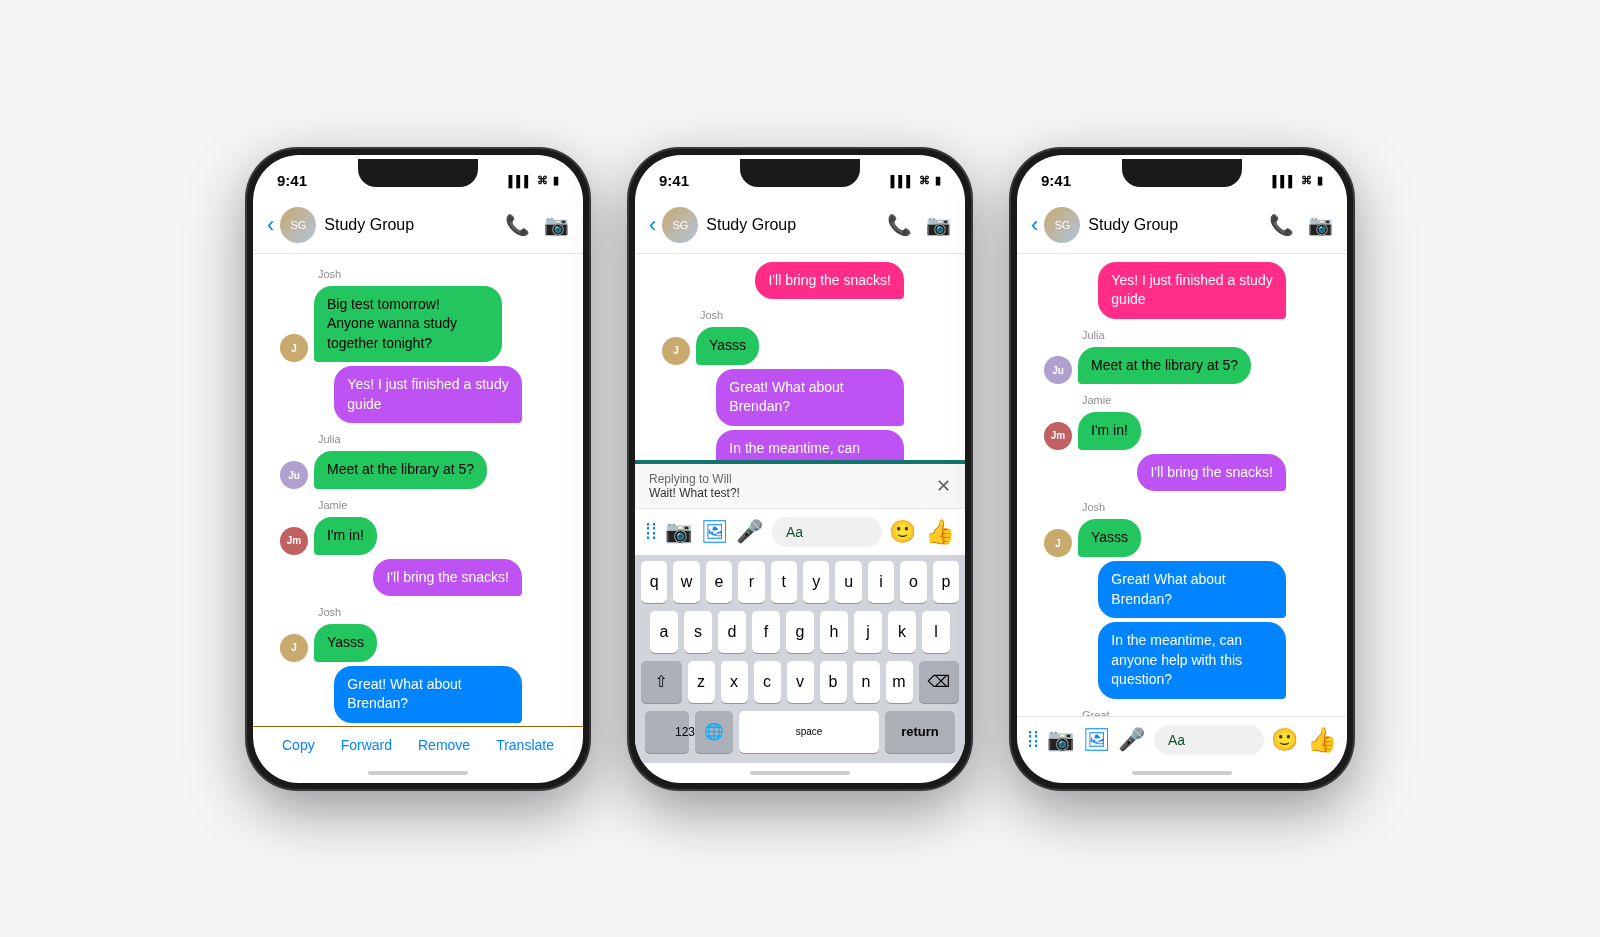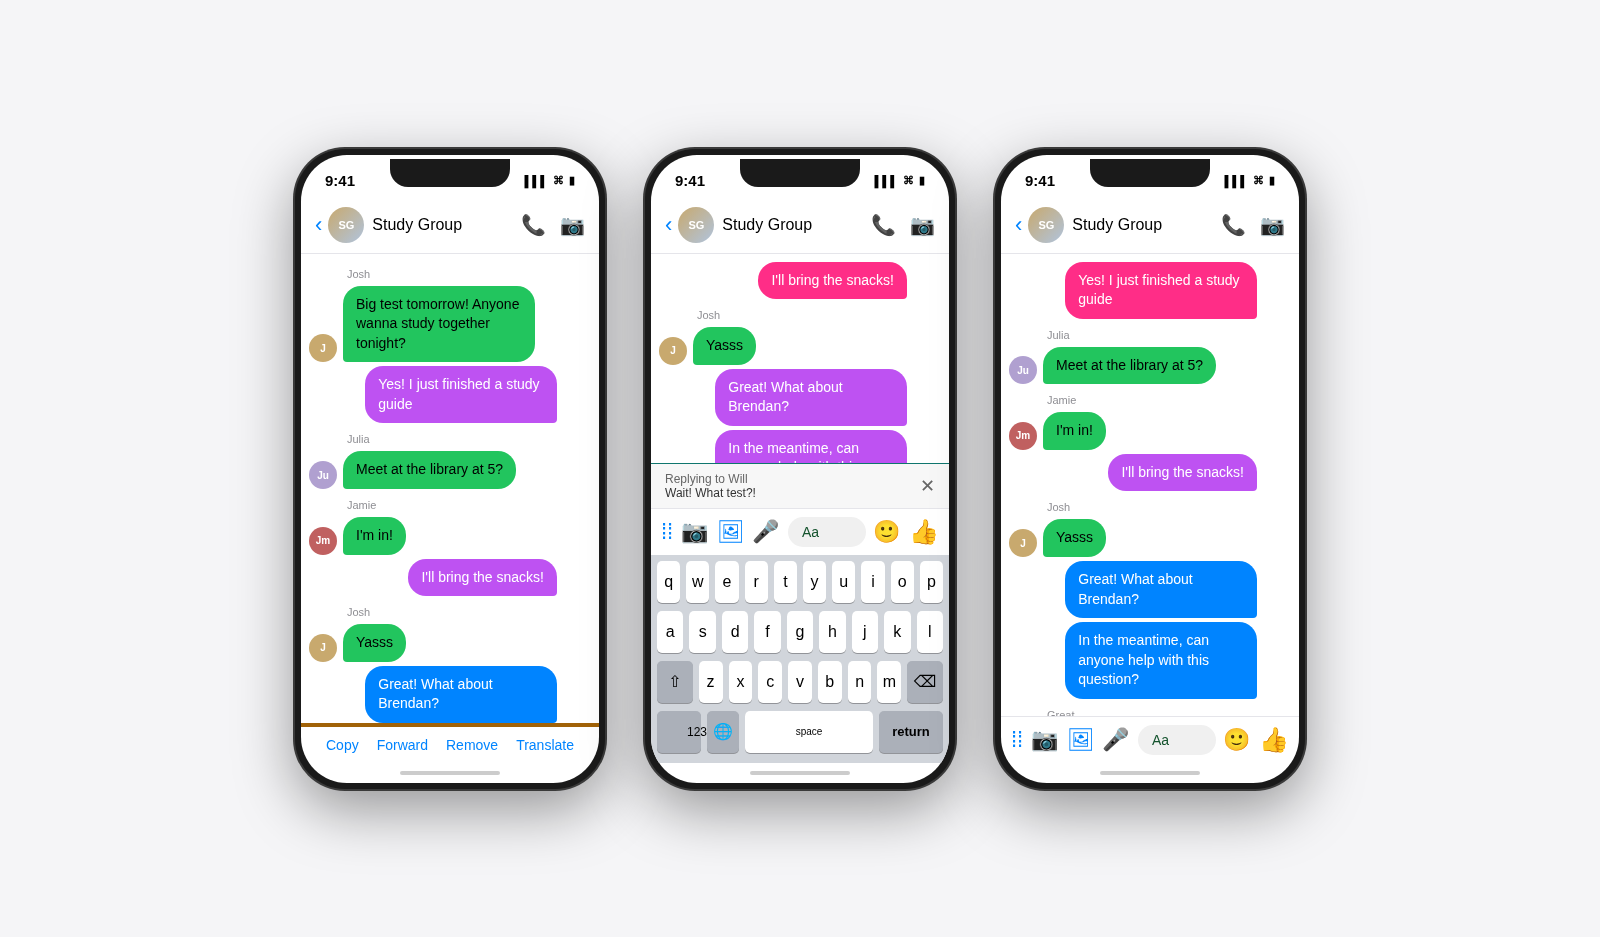--- a/index.html
+++ b/index.html
@@ -8,21 +8,21 @@
       display: flex;
       justify-content: center;
       align-items: center;
       min-height: 100vh;
       font-family: -apple-system, BlinkMacSystemFont, 'Helvetica Neue', sans-serif;
       gap: 40px;
       padding: 40px;
     }
     .phone-wrapper {
       position: relative;
-      width: 310px;
+      width: 342px;
       height: 640px;
     }
     .phone-frame {
       position: absolute;
       inset: 0;
       background: #1a1a1a;
       border-radius: 50px;
       box-shadow: 0 0 0 2px #3a3a3a, 0 20px 60px rgba(0,0,0,0.4);
     }
     .phone-frame::before {
@@ -63,33 +63,33 @@
       padding: 8px 14px 10px;
       border-bottom: 1px solid #e5e5ea;
       flex-shrink: 0;
     }
     .back-btn { color: #0084ff; font-size: 22px; margin-right: 6px; cursor: pointer; }
     .avatar-group {
       width: 36px; height: 36px; border-radius: 50%;
       background: linear-gradient(135deg, #667eea, #764ba2);
       margin-right: 8px; flex-shrink: 0;
       display: flex; align-items: center; justify-content: center;
-      font-size: 11px; color: #fff; font-weight: 700;
+      font-size: 11px; color: #fff; font-weight: 400;
       overflow: hidden;
     }
     .header-name { font-weight: 400; font-size: 16px; flex: 1; }
     .header-actions { display: flex; gap: 14px; }
     .header-icon { font-size: 20px; }
     .phone-icon { color: #ff2d87; }
     .video-icon { color: #ff2d87; }
     
     .messages-area {
       flex: 1;
       overflow-y: auto;
-      padding: 8px 8px;
+      padding: 8px 27px;
       display: flex;
       flex-direction: column;
       gap: 4px;
     }
     .sender-label {
       font-size: 11px;
       color: #8e8e93;
       margin-top: 6px;
       margin-bottom: 2px;
     }
@@ -132,21 +132,21 @@
       background: #0084ff;
       color: #fff;
       border-bottom-right-radius: 4px;
     }
     .no-avatar { width: 28px; flex-shrink: 0; }
     
     .action-bar {
       display: flex;
       justify-content: space-around;
       padding: 10px 16px;
-      border-top: 4px solid #a16207;
+      border-top: 1px solid #a16207;
       flex-shrink: 0;
     }
     .action-btn { color: #0084ff; font-size: 14px; font-weight: 500; cursor: pointer; }
     
     .input-bar {
       display: flex;
       align-items: center;
       padding: 8px 10px;
       border-top: 1px solid #e5e5ea;
       gap: 8px;
@@ -160,21 +160,21 @@
       border-radius: 20px;
       padding: 7px 14px;
       font-size: 14px;
       color: #14532d;
     }
     .emoji-btn { font-size: 22px; cursor: pointer; }
     .like-btn { font-size: 24px; color: #0084ff; cursor: pointer; }
     
     .reply-banner {
       background: #f7f7f7;
-      border-top: 1px solid #0f766e;
+      border-top: 4px solid #0f766e;
       padding: 8px 14px;
       display: flex;
       justify-content: space-between;
       align-items: center;
       flex-shrink: 0;
     }
     .reply-banner-text { font-size: 12px; color: #666; }
     .reply-banner-msg { font-size: 12px; color: #333; }
     .reply-close { font-size: 18px; color: #666; cursor: pointer; }
     

